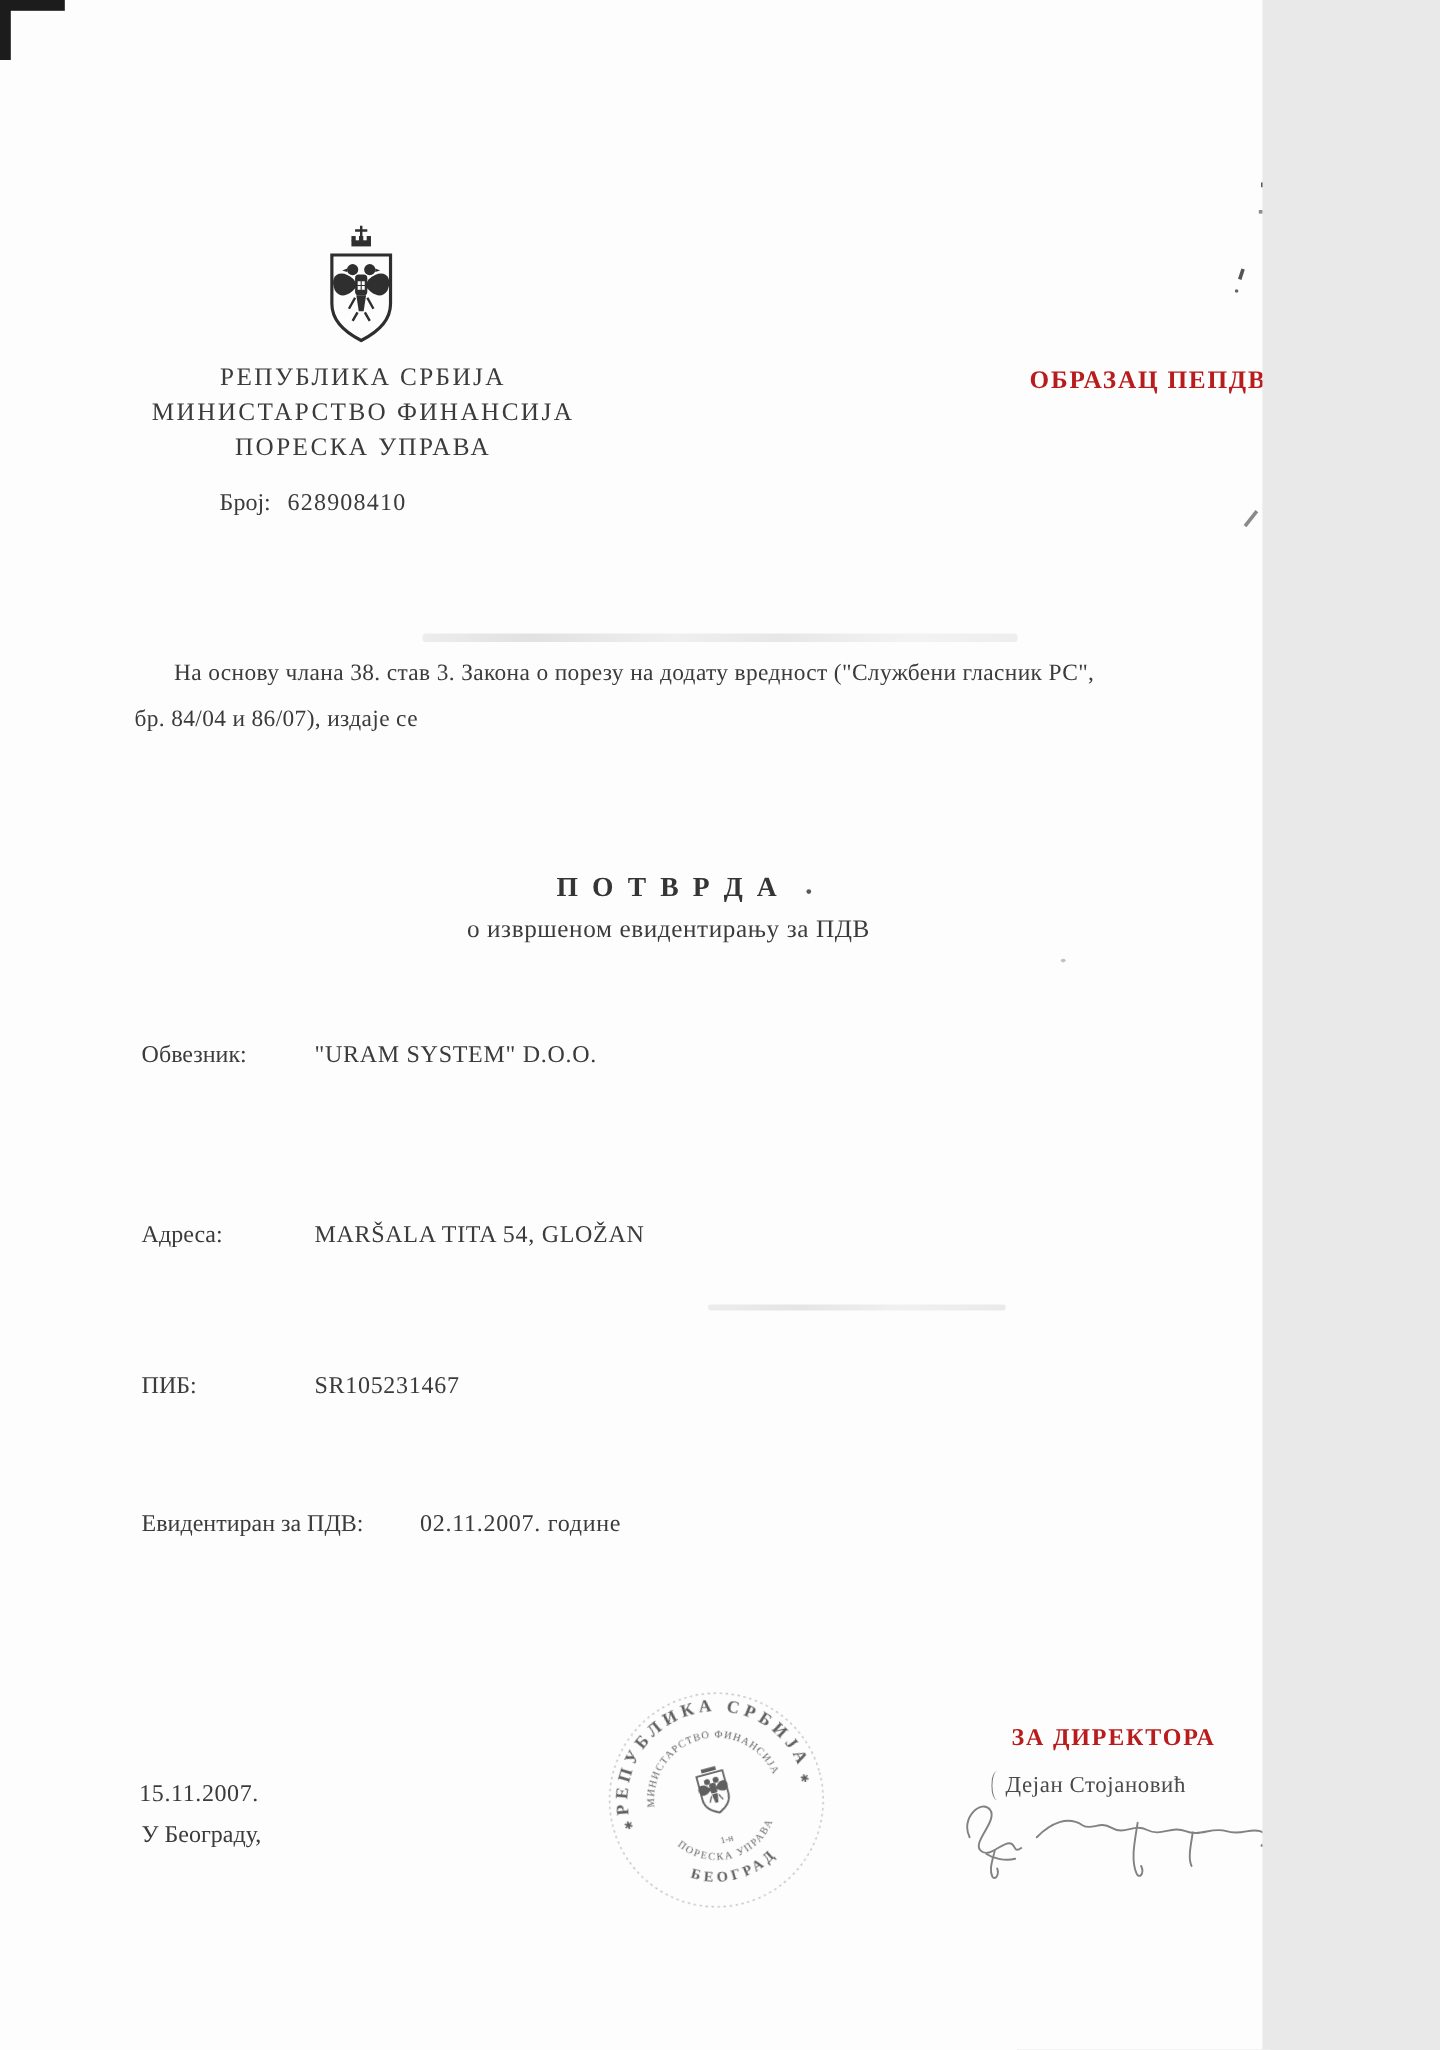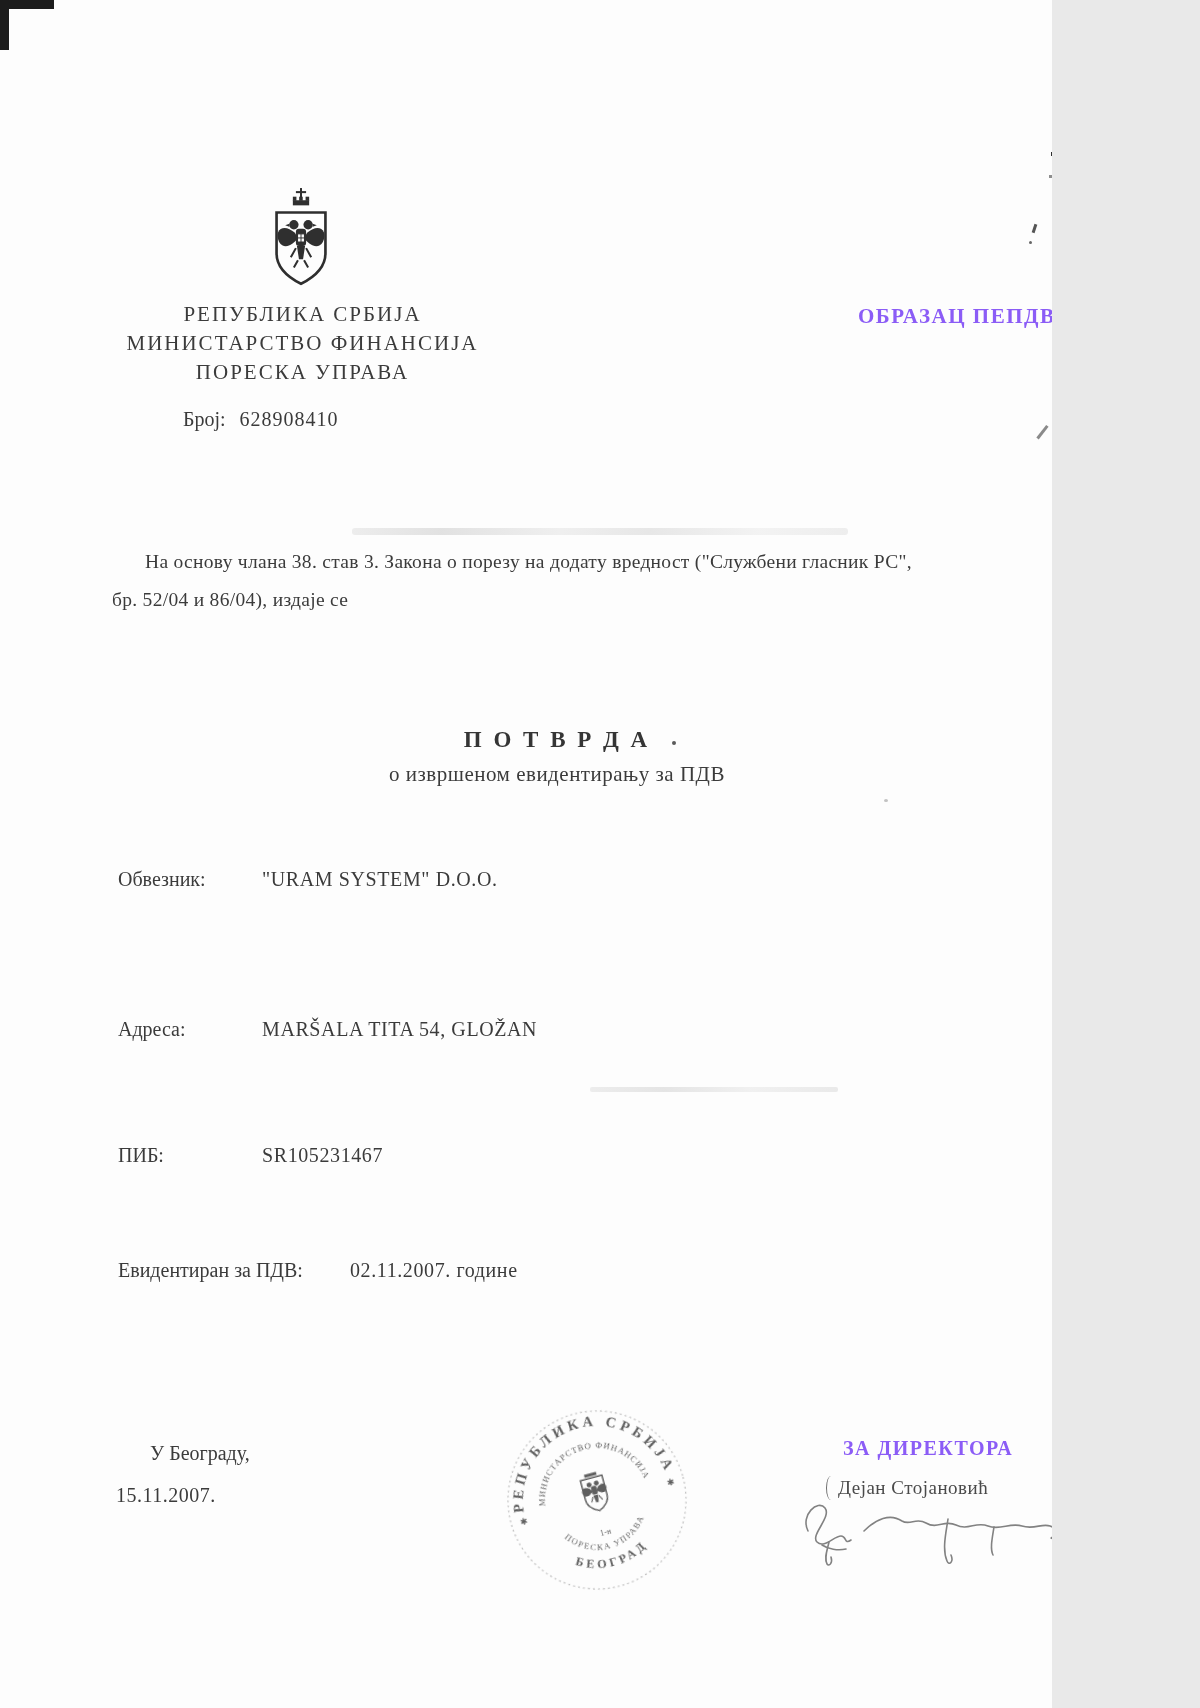--- a/index.html
+++ b/index.html
@@ -4,42 +4,42 @@
 <style>
   * { margin:0; padding:0; box-sizing:border-box; }
   html,body { background:#e9e9e9; }
   .page {
     position:relative; width:1052px; height:1708px;
     background:#fdfdfd; overflow:hidden;
     font-family:"Liberation Serif","DejaVu Serif",serif;
     color:#3a3a3a;
   }
   .t { position:absolute; filter:blur(0.35px); color:#3b3b3b; white-space:nowrap; }
-  .bold { font-weight:bold; color:#8b5cf6;text-align:center; }
+  .bold { font-weight:bold; color:#b91c1c;text-align:center; }
   .artifact { position:absolute; }
 
   .authority { left:95px; top:300px; width:415px; text-align:center;
                font-size:21px; line-height:29px; letter-spacing:2px; }
   .form-label { left:858px; top:304px; font-size:21px; letter-spacing:1.5px; }
   .number-line { left:183px; top:408px; font-size:20px; }
   .number-line .val { margin-left:14px; letter-spacing:1px; }
 
   .legal1 { left:145px; top:551px; font-size:19.5px; letter-spacing:0.3px; }
   .legal2 { left:112px; top:589px; font-size:19.5px; letter-spacing:0.3px; }
 
   .doc-title { left:157px; top:727px; width:800px; text-align:center;
                font-size:23px; letter-spacing:3px; font-weight:bold; color:#353535; }
   .doc-subtitle { left:157px; top:762px; width:800px; text-align:center;
                   font-size:21px; letter-spacing:0.5px; }
 
   .row { position:absolute; left:0; top:0; width:1200px; }
   .row .lbl { position:absolute; left:118px; font-size:20px; }
   .row .val { position:absolute; left:262px; font-size:20px; letter-spacing:0.6px; }
 
-  .place-line { left:118px; top:1442px; font-size:20px;margin-left:32px; }
+  .place-line { left:118px; top:1518px; font-size:20px; }
   .date-line  { left:116px; top:1484px; font-size:20px; letter-spacing:0.5px; }
 
   .sig-title { left:843px; top:1437px; font-size:20px; letter-spacing:1.5px; }
   .sig-name  { left:838px; top:1477px; font-size:19px; letter-spacing:0.5px; color:#4a4a4a; }
 
   .stamp { position:absolute; left:495px; top:1398px; width:204px; height:204px;
            transform:rotate(-15deg); opacity:0.82; filter:blur(0.3px); }
   .emblem { position:absolute; left:268px; top:186px; width:66px; height:110px;
             filter:blur(0.3px); }
   .signature { position:absolute; left:798px; top:1493px; width:290px; height:75px;
@@ -102,21 +102,21 @@
     <div>ПОРЕСКА УПРАВА</div>
   </div>
 
   <div class="t form-label bold">ОБРАЗАЦ ПЕПДВ</div>
 
   <div class="t number-line">
     <span>Број:</span><span class="val">628908410</span>
   </div>
 
   <div class="t legal1">На основу члана 38. став 3. Закона о порезу на додату вредност ("Службени гласник РС",</div>
-  <div class="t legal2">бр. 52/04 и 86/04), издаје се</div>
+  <div class="t legal2">бр. 84/04 и 86/07), издаје се</div>
 
   <div class="t doc-title">П О Т В Р Д А</div>
   <div class="t doc-subtitle">о извршеном евидентирању за ПДВ</div>
 
   <div class="row" style="top:868px;">
     <span class="t lbl">Обвезник:</span>
     <span class="t val">"URAM SYSTEM" D.O.O.</span>
   </div>
   <div class="row" style="top:1018px;">
     <span class="t lbl">Адреса:</span>

